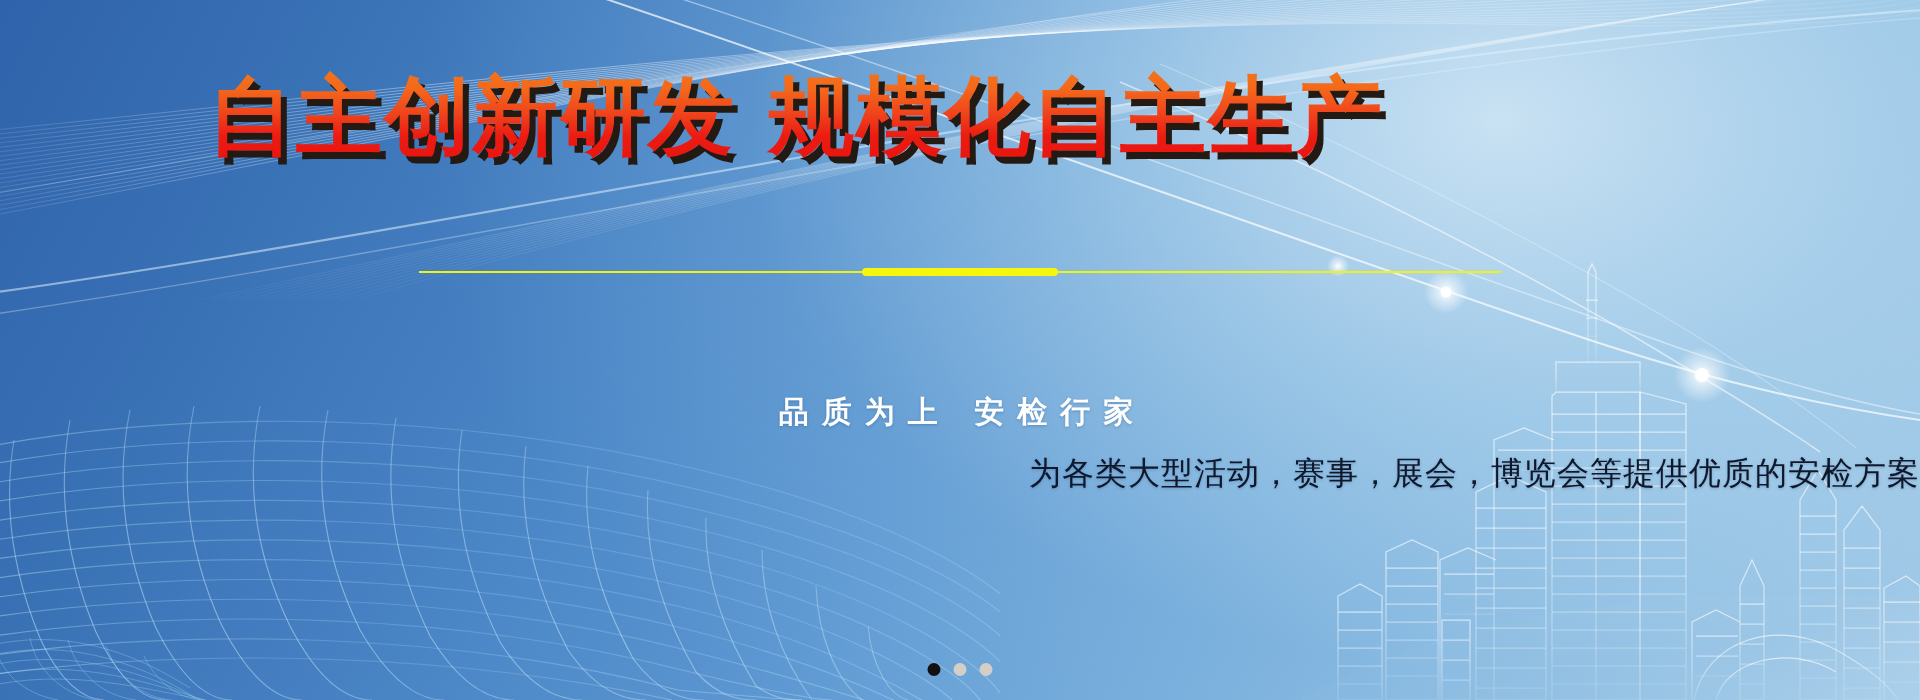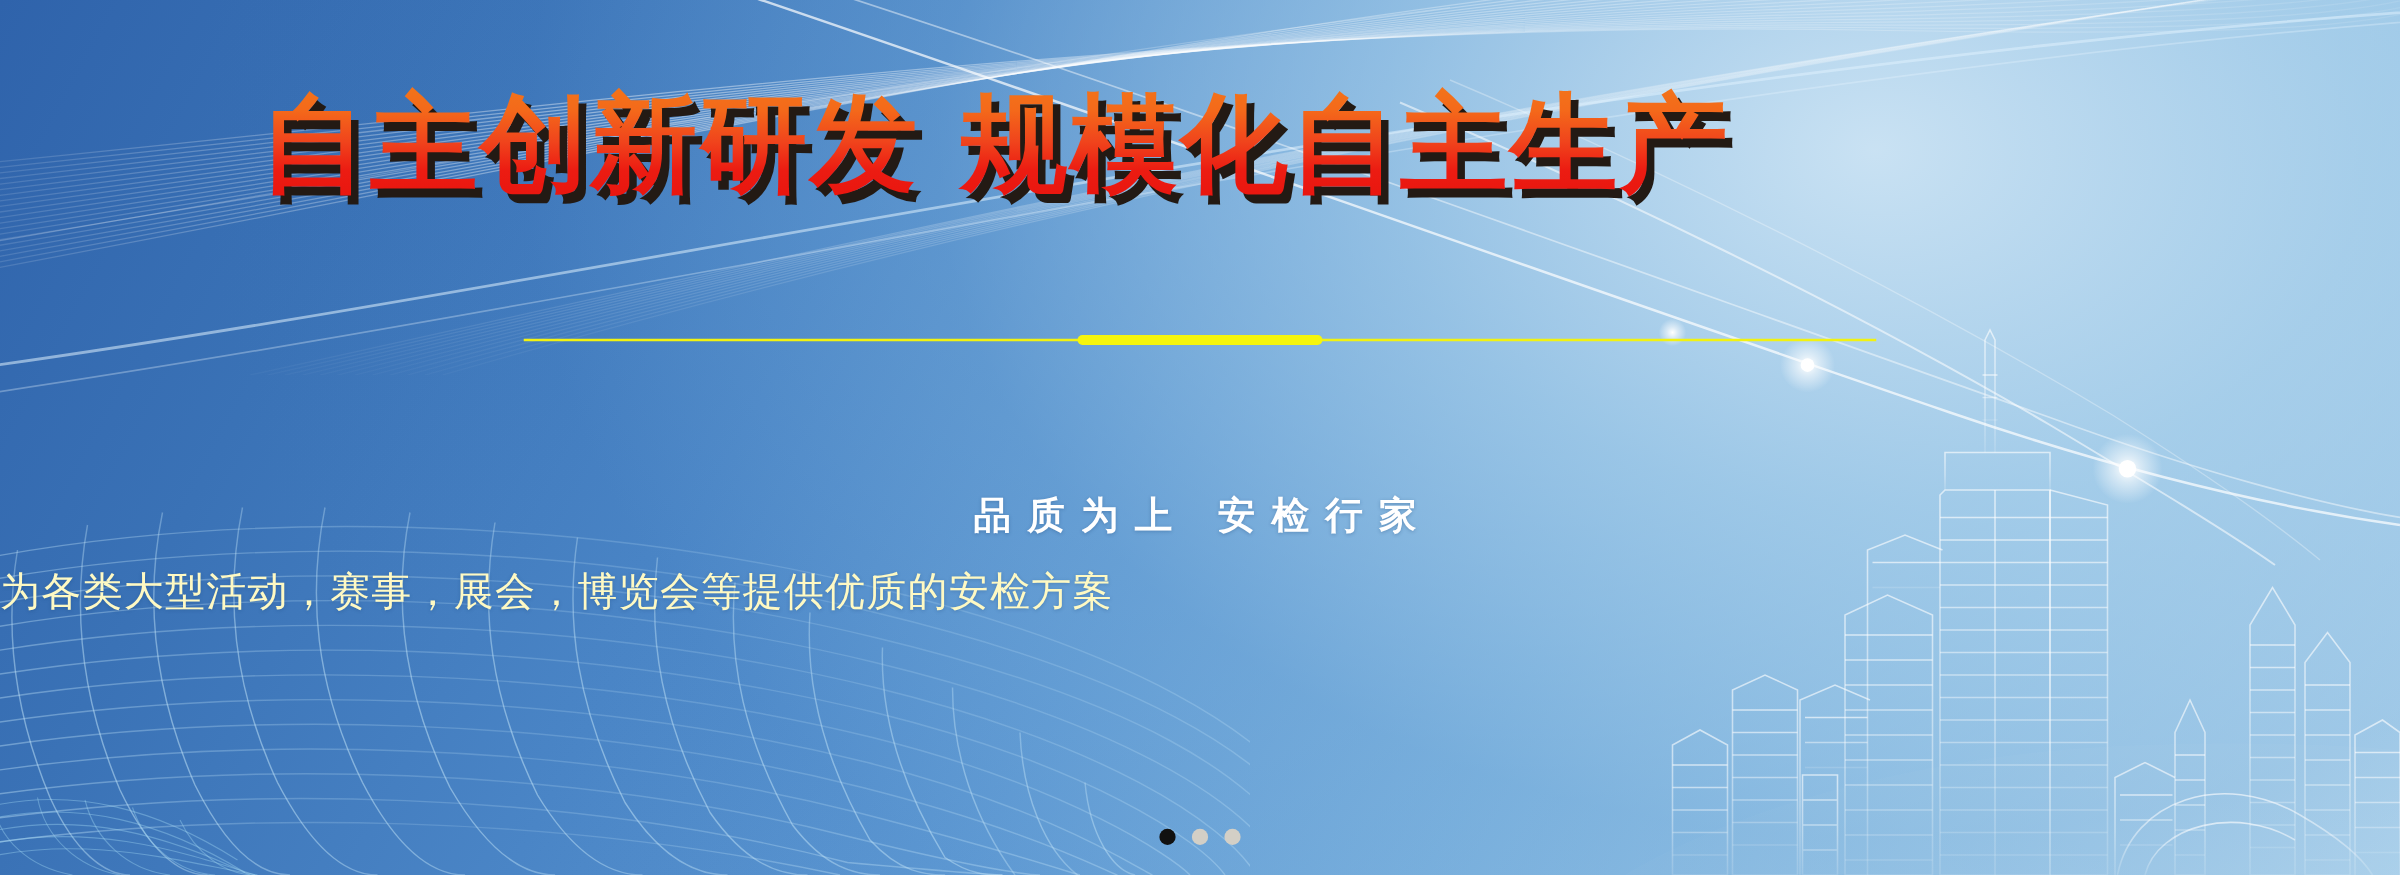--- a/index.html
+++ b/index.html
@@ -133,23 +133,23 @@
     letter-spacing: 13px;
     text-indent: 13px;
     font-family: "DejaVu Sans", "Liberation Sans", sans-serif;
     text-shadow: 0 1px 3px rgba(20,60,110,0.30);
   }
   #subtagline {
     position: absolute;
     left: 0;
     top: 452px;
     width: 1920px;
-    text-align: left;
+    text-align: right;
     z-index: 25;
-    color: #fef9c3;
+    color: #0f172a;
     font-size: 32px;
     font-weight: 400;
     letter-spacing: 1px;
     font-family: "DejaVu Sans", "Liberation Sans", sans-serif;
     text-shadow: 0 1px 3px rgba(20,60,110,0.28);
   }
 
   
   #dots {
     position: absolute;

